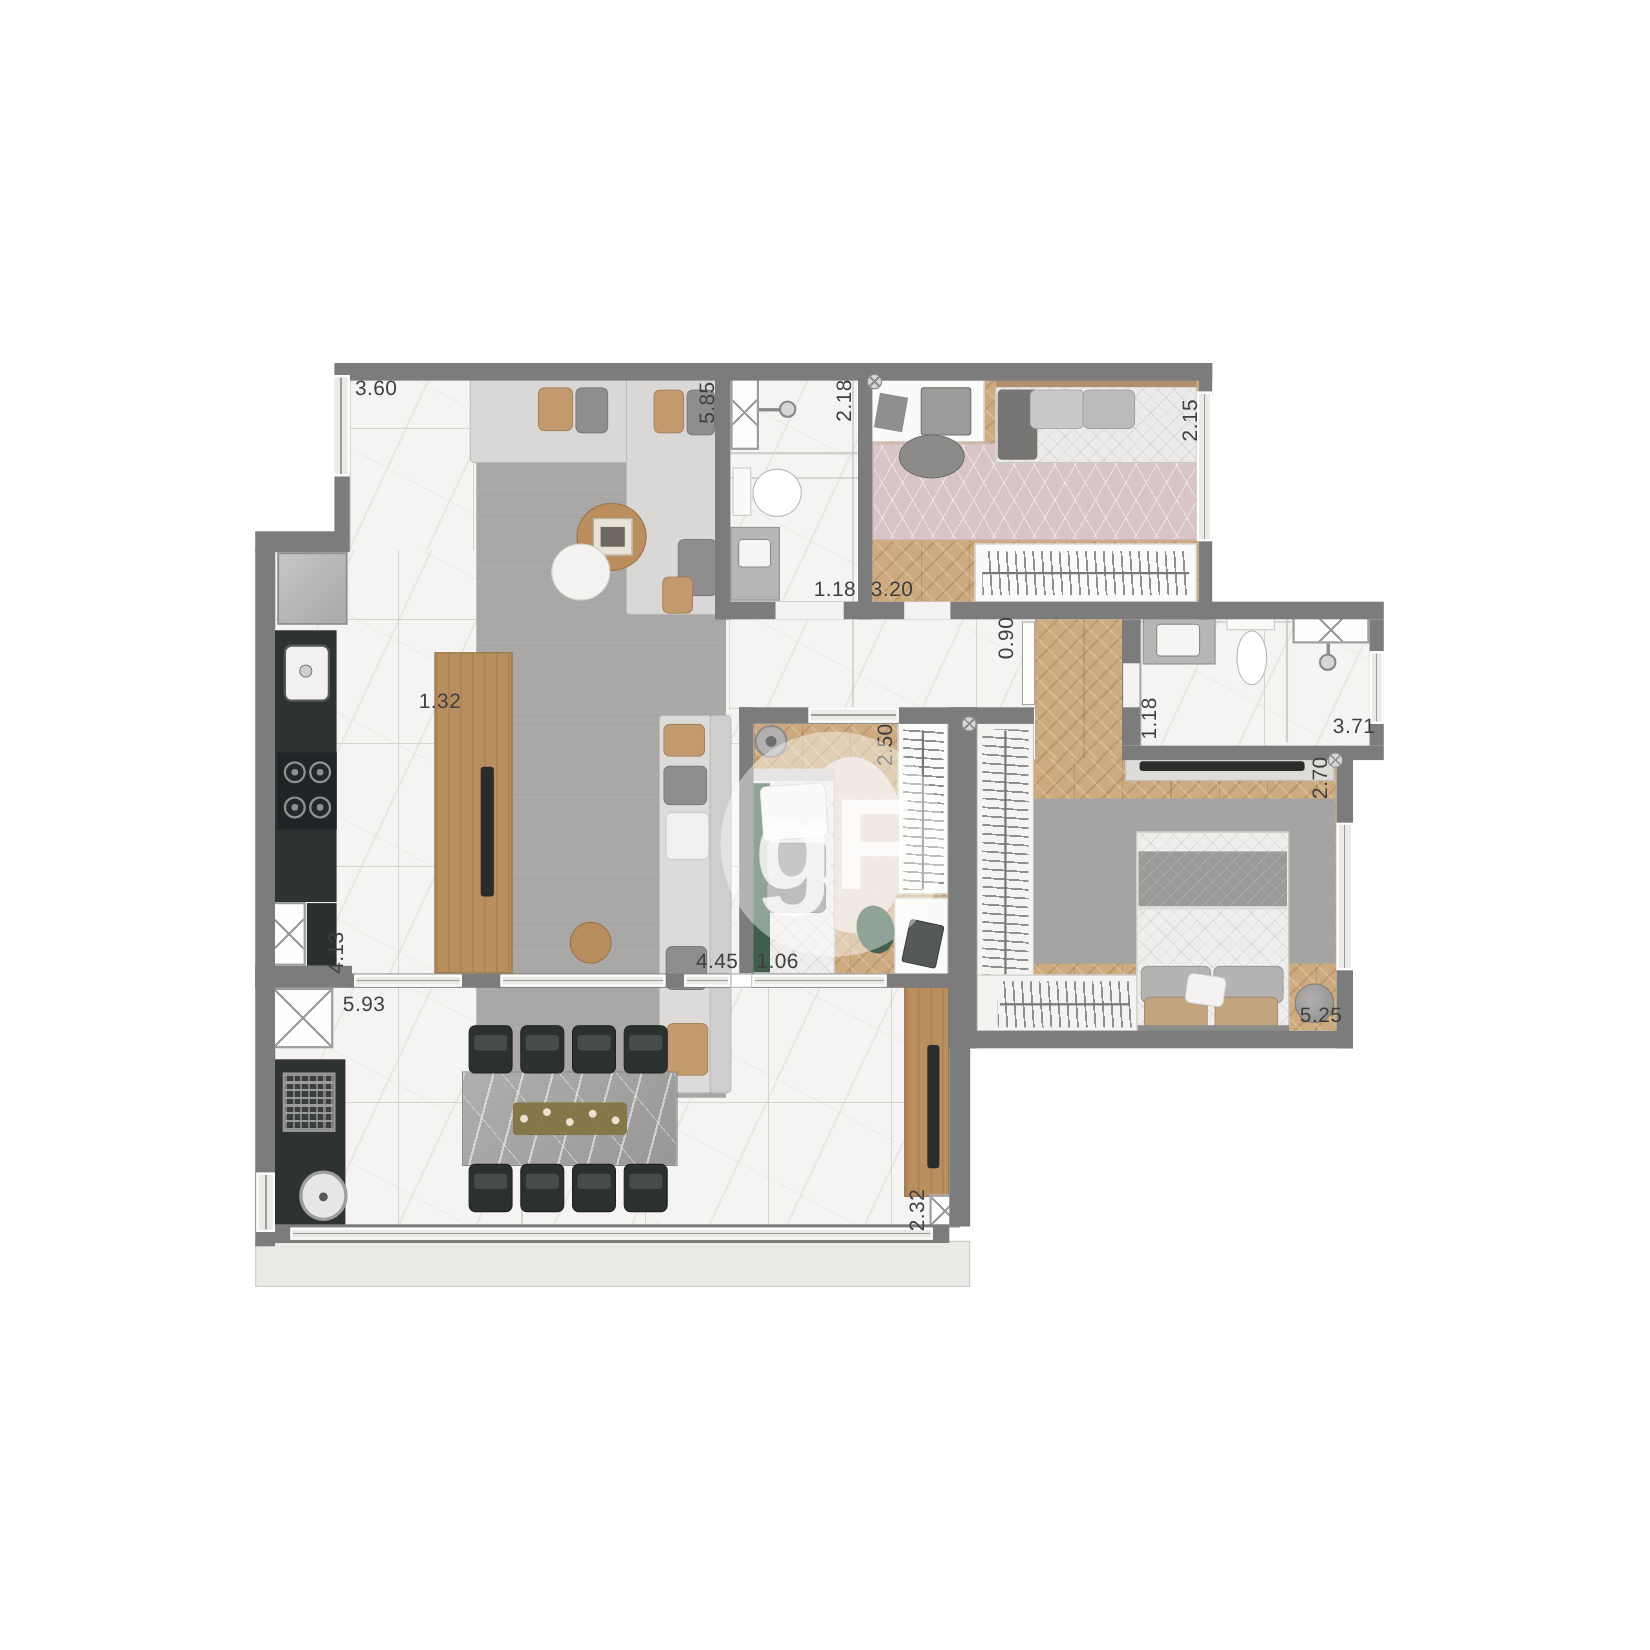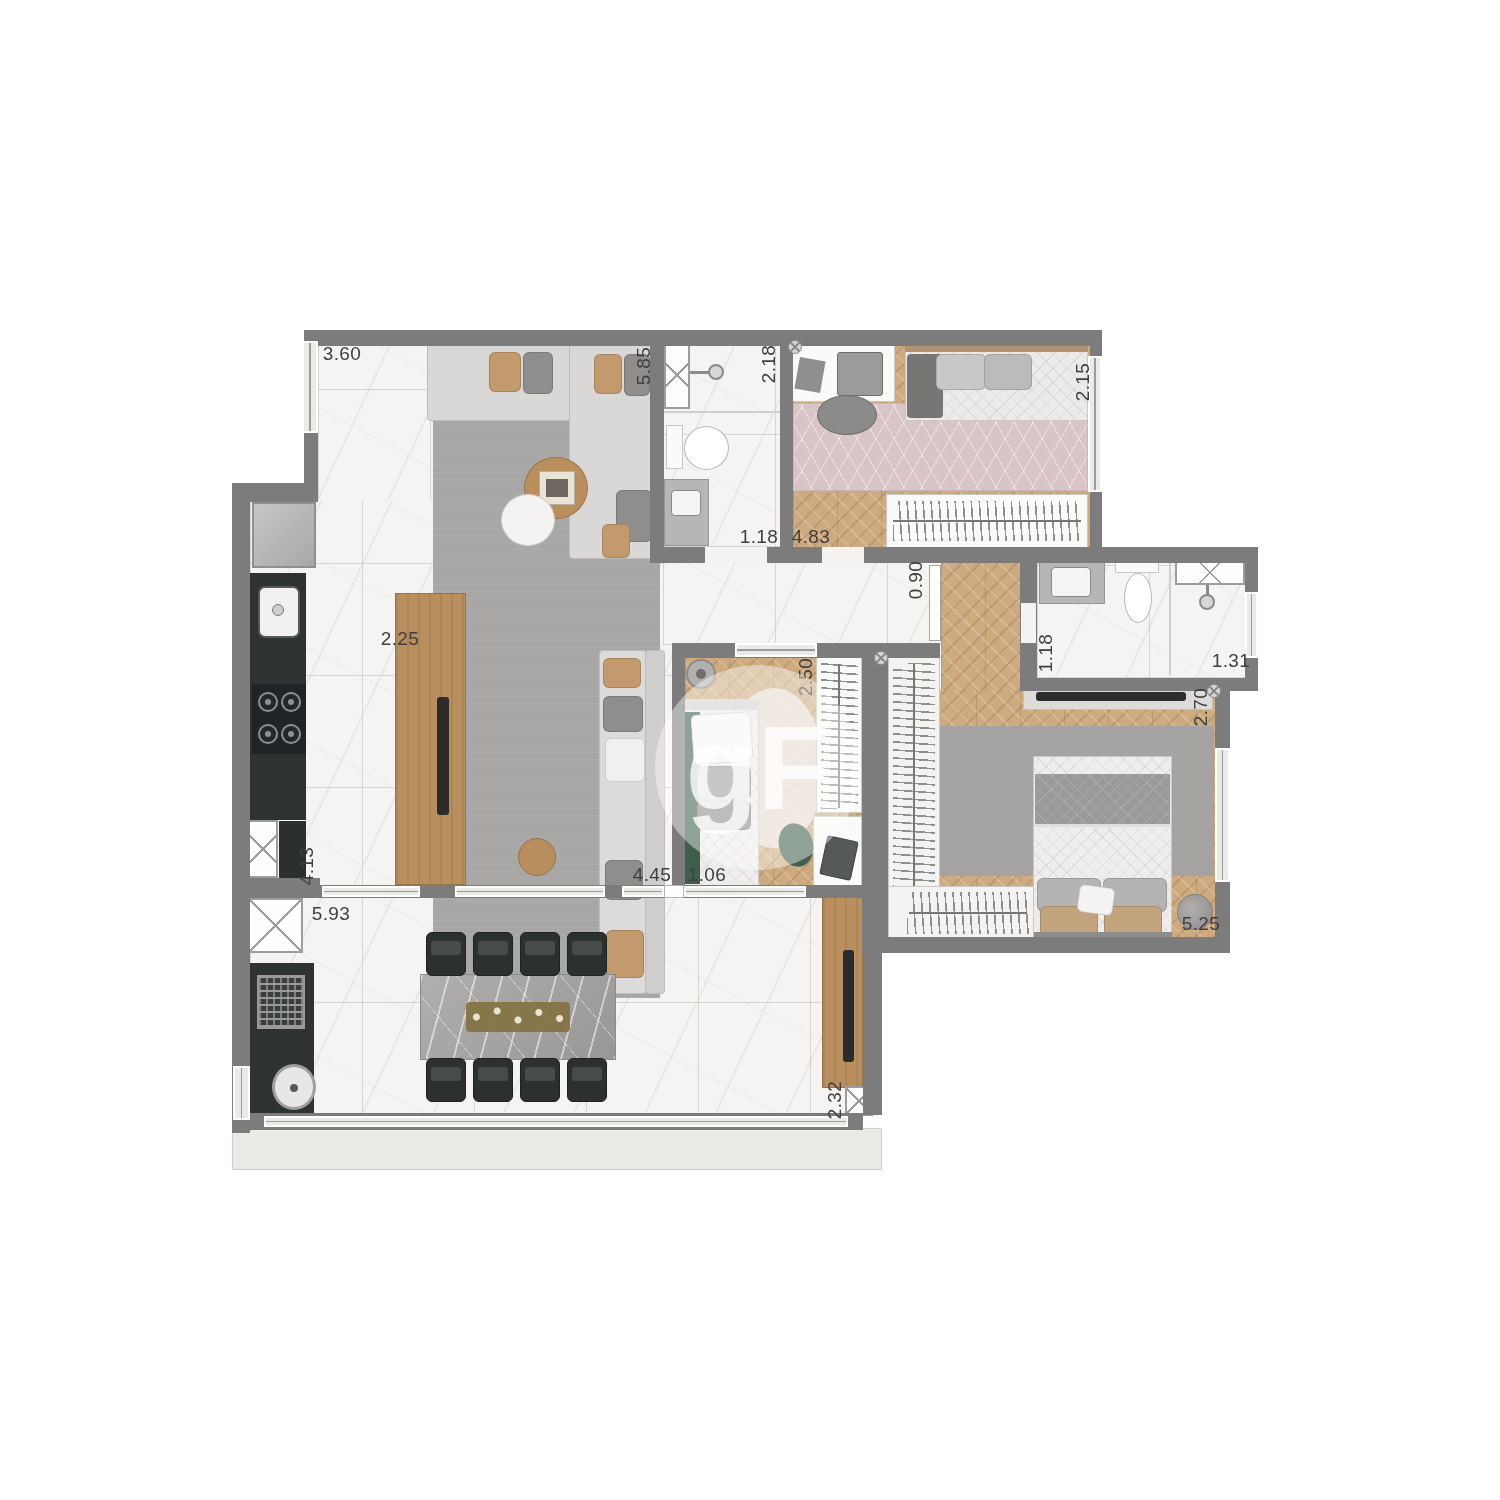--- a/index.html
+++ b/index.html
@@ -268,26 +268,26 @@
   <div class="abs" style="left:664px;top:885px;width:20px;height:13px;background:#ffffff;border:1px solid #b5b4b2;"></div>
   <div class="winh" style="left:684px;top:886px;width:122px;height:11px;"></div>
   <div class="winh" style="left:264px;top:1116px;width:584px;height:11px;"></div>
 
   <div id="labels-layer">
       <div class="dim" style="left: 342px; top: 354px;">3.60</div>
       <div class="dim v" style="left: 644px; top: 366px;">5.85</div>
       <div class="dim v" style="left: 769px; top: 364px;">2.18</div>
       <div class="dim v" style="left: 1083px; top: 382px;">2.15</div>
       <div class="dim" style="left: 759px; top: 537px;">1.18</div>
-      <div class="dim" style="left: 811px; top: 537px;">4.83</div>
+      <div class="dim" style="left: 811px; top: 537px;">3.20</div>
       <div class="dim v" style="left: 916px; top: 580px;">0.90</div>
-      <div class="dim" style="left: 400px; top: 639px;">2.25</div>
+      <div class="dim" style="left: 400px; top: 639px;">1.32</div>
       <div class="dim v" style="left: 806px; top: 677px;">2.50</div>
       <div class="dim v" style="left: 1046px; top: 653px;">1.18</div>
-      <div class="dim" style="left: 1231px; top: 661px;">1.31</div>
+      <div class="dim" style="left: 1231px; top: 661px;">3.71</div>
       <div class="dim v" style="left: 1201px; top: 707px;">2.70</div>
       <div class="dim" style="left: 652px; top: 875px;">4.45</div>
       <div class="dim" style="left: 707px; top: 875px;">1.06</div>
       <div class="dim v" style="left: 307px; top: 866px;">4.13</div>
       <div class="dim" style="left: 331px; top: 914px;">5.93</div>
       <div class="dim" style="left: 1201px; top: 924px;">5.25</div>
       <div class="dim v" style="left: 835px; top: 1100px;">2.32</div>
     </div>
   <div id="symbols-layer">
       <div class="sprk" style="left: 795px; top: 347px;"></div>

